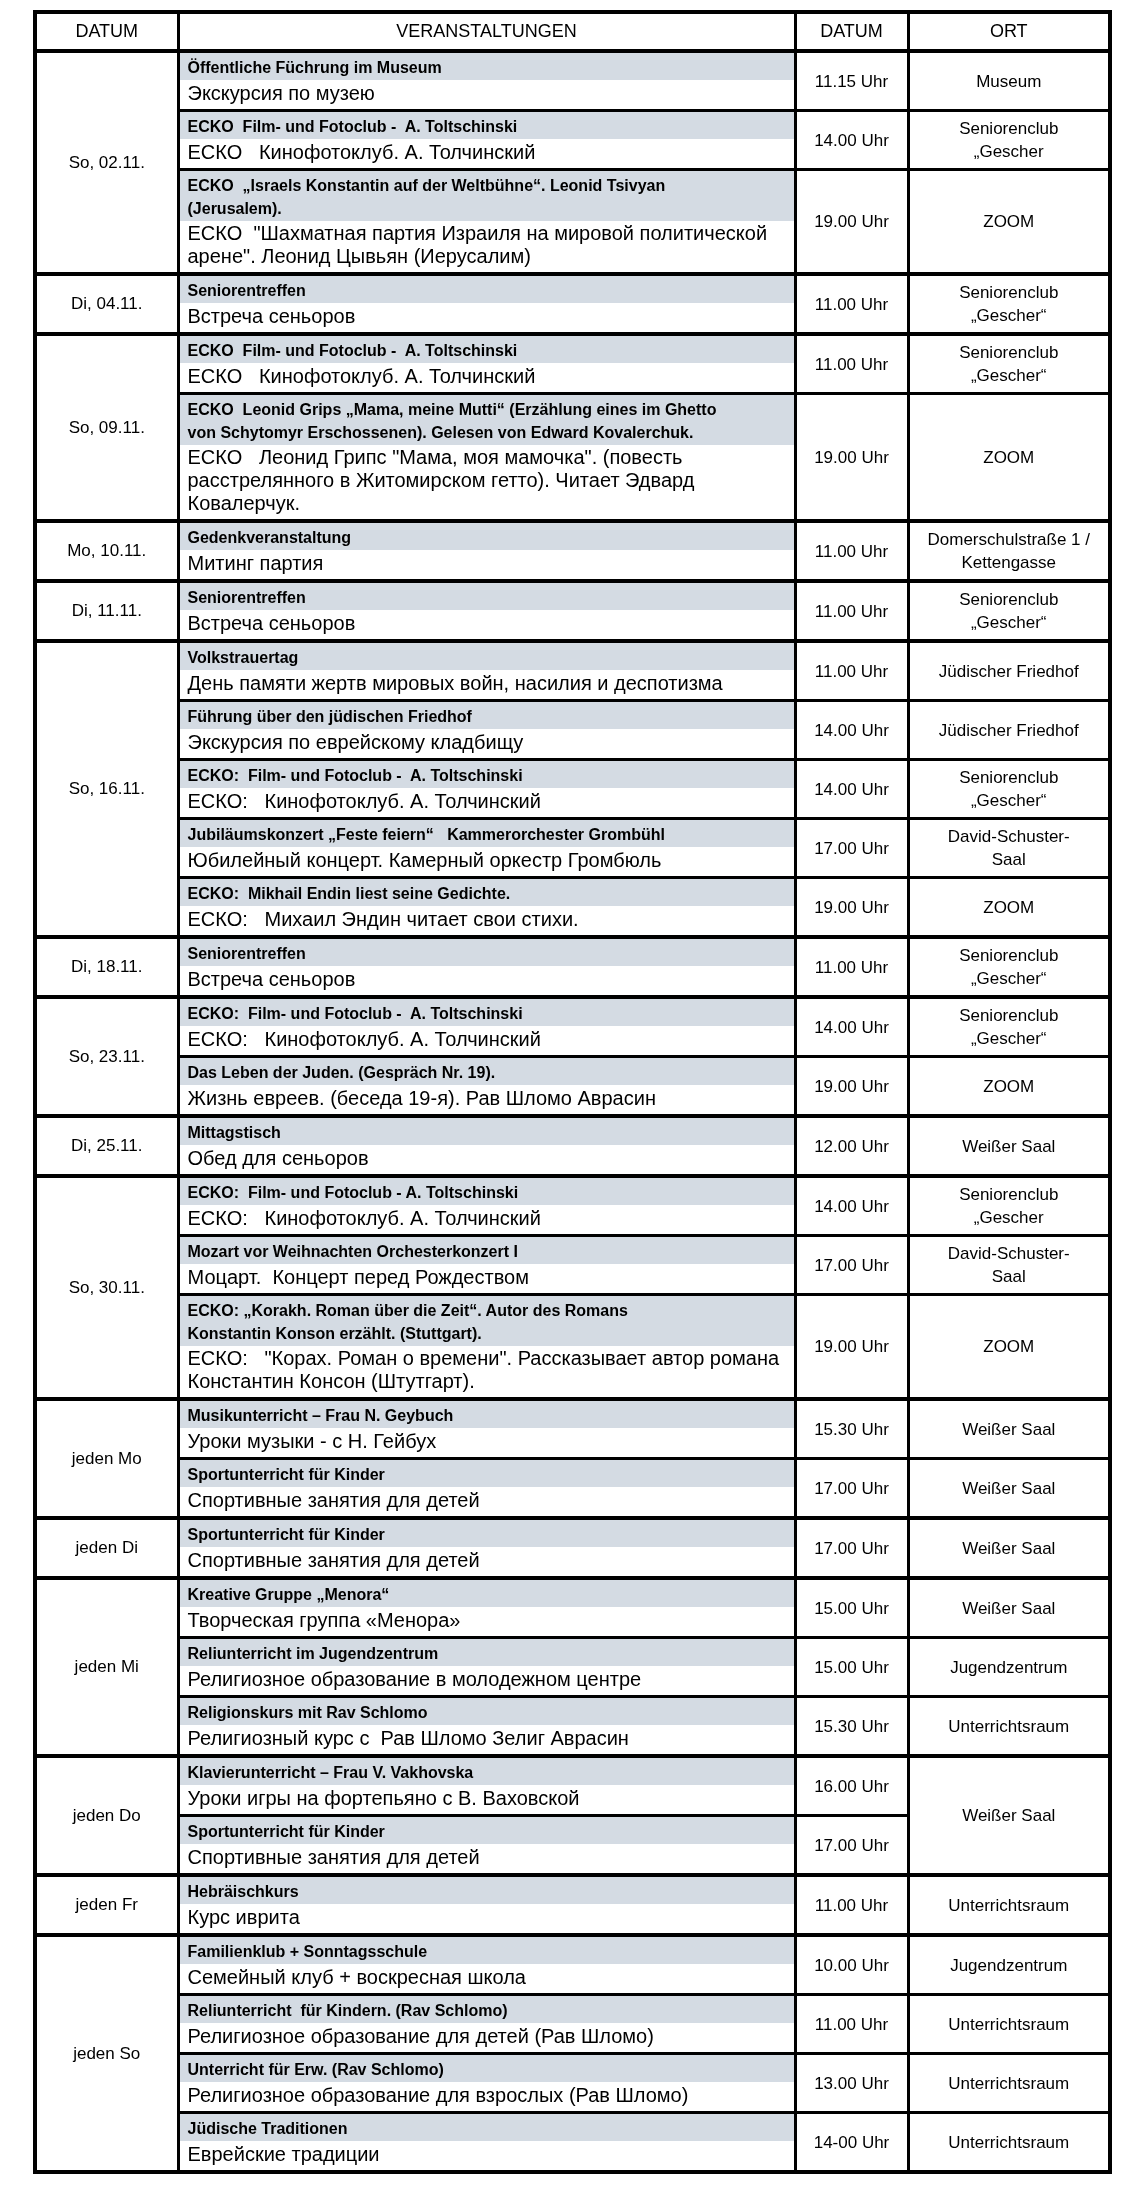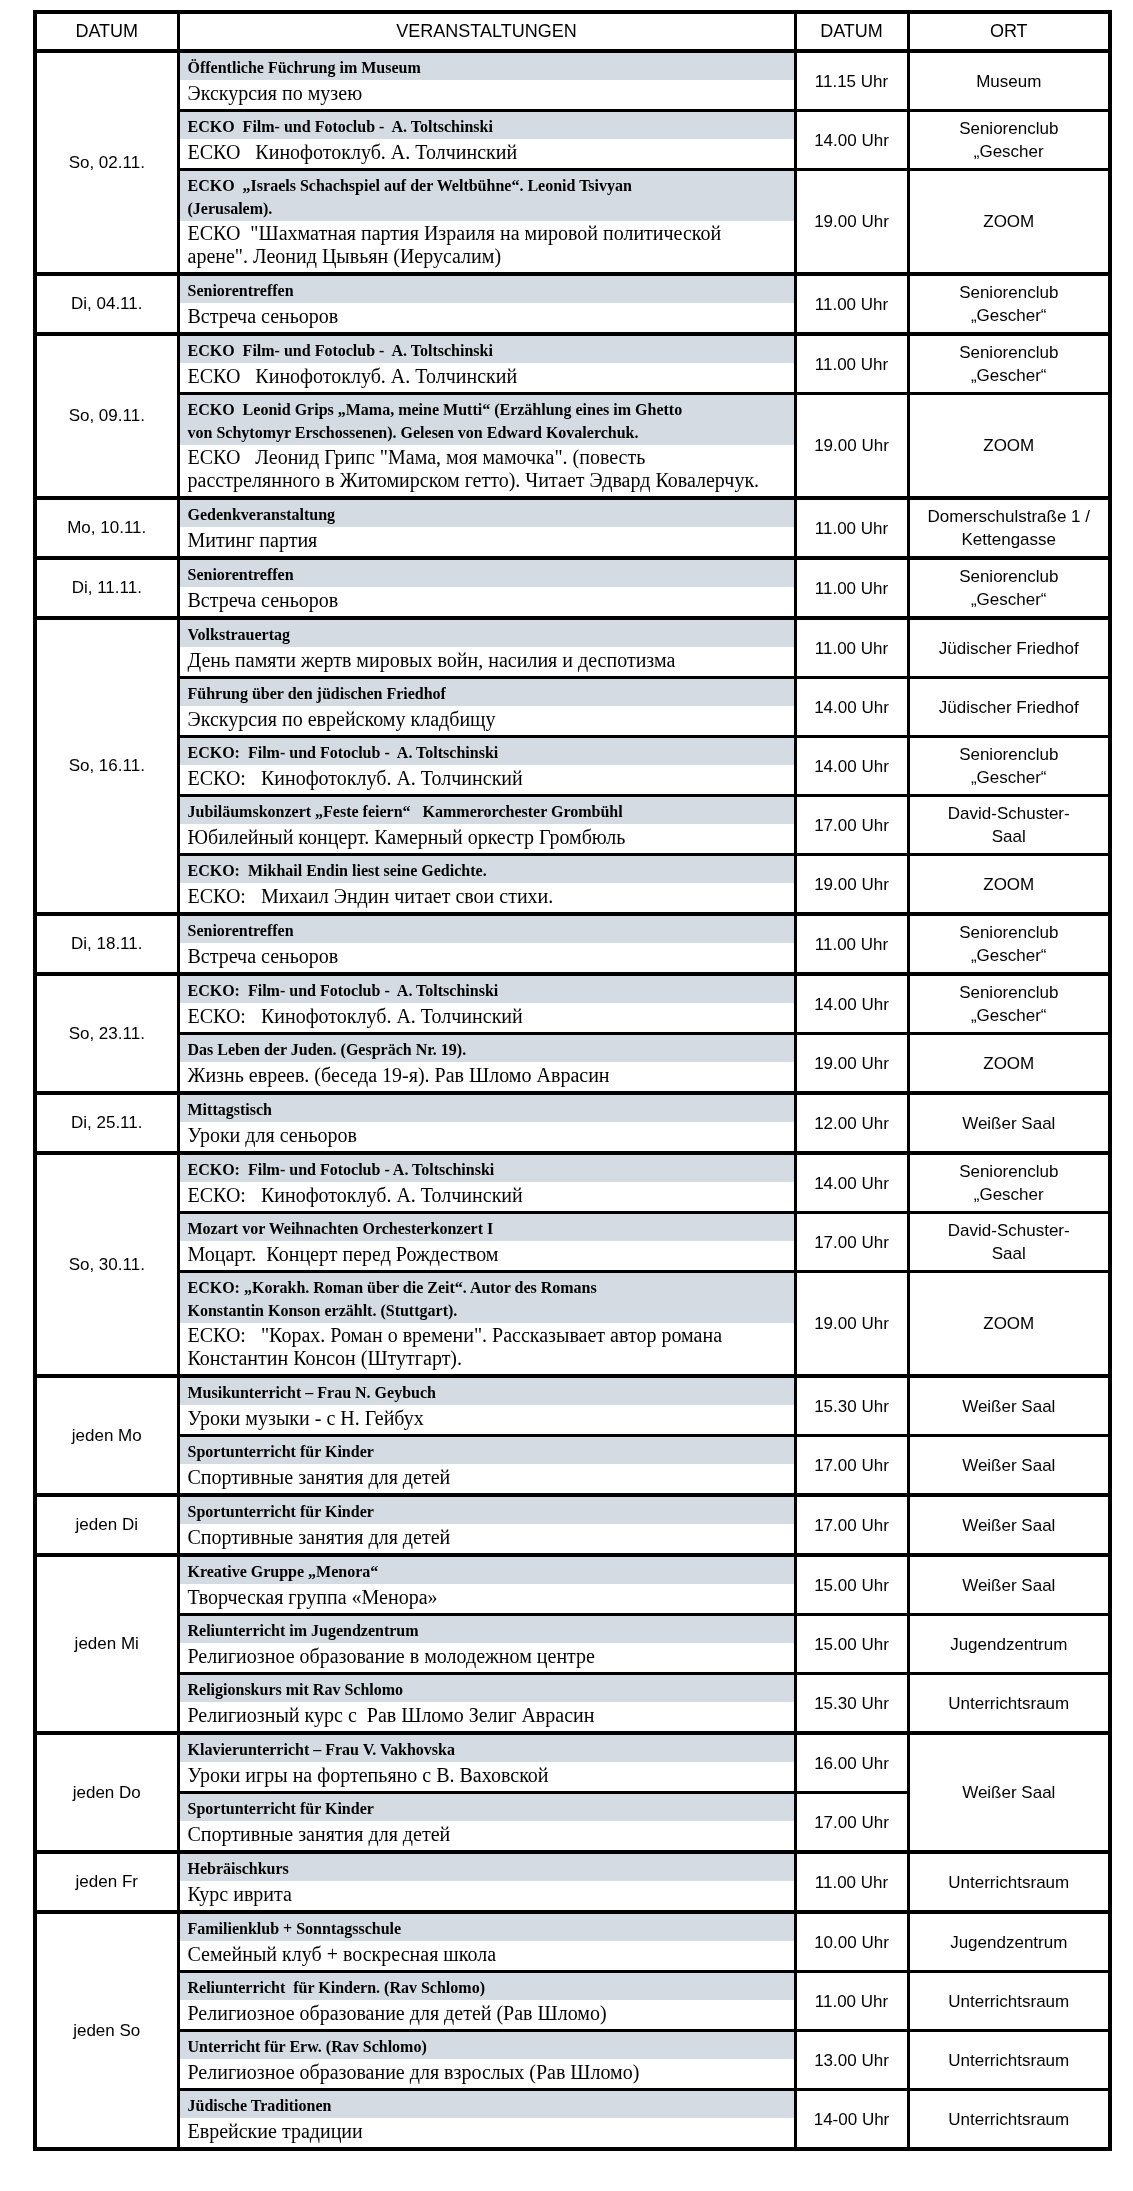--- a/index.html
+++ b/index.html
@@ -60,21 +60,20 @@
     font-size: 17px;
     text-align: center;
     padding: 2px;
   }
   td.cell-event { padding: 0; }
   .event-wrap {
     display: flex;
     flex-direction: column;
     justify-content: space-between;
     min-height: 56px;
-    font-family: Liberation Serif, serif;
   }
   .de {
     background: #d4dbe3;
     font-weight: bold;
     font-size: 16px;
     line-height: 23px;
     padding: 3px 8px 1px 8px;
     white-space: pre-wrap;
   }
   .ru {
@@ -131,21 +130,21 @@
               <div class="ru">ЕСКО   Кинофотоклуб. А. Толчинский</div>
             </div>
           </td>
           <td class="cell-time">14.00 Uhr</td>
           <td class="cell-ort" rowspan="1">Seniorenclub
 „Gescher</td>
         </tr>
         <tr>
           <td class="cell-event">
             <div class="event-wrap">
-              <div class="de">ECKO  „Israels Schachspiel auf der Weltbühne“. Leonid Tsivyan
+              <div class="de">ECKO  „Israels Konstantin auf der Weltbühne“. Leonid Tsivyan
 (Jerusalem).</div>
               <div class="ru">ЕСКО  "Шахматная партия Израиля на мировой политической
 арене". Леонид Цывьян (Иерусалим)</div>
             </div>
           </td>
           <td class="cell-time">19.00 Uhr</td>
           <td class="cell-ort" rowspan="1">ZOOM</td>
         </tr>
         <tr class="group-start">
           <td class="cell-date" rowspan="1">Di, 04.11.</td>
@@ -292,21 +291,21 @@
             </div>
           </td>
           <td class="cell-time">19.00 Uhr</td>
           <td class="cell-ort" rowspan="1">ZOOM</td>
         </tr>
         <tr class="group-start">
           <td class="cell-date" rowspan="1">Di, 25.11.</td>
           <td class="cell-event">
             <div class="event-wrap">
               <div class="de">Mittagstisch</div>
-              <div class="ru">Уроки для сеньоров</div>
+              <div class="ru">Обед для сеньоров</div>
             </div>
           </td>
           <td class="cell-time">12.00 Uhr</td>
           <td class="cell-ort" rowspan="1">Weißer Saal</td>
         </tr>
         <tr class="group-start">
           <td class="cell-date" rowspan="3">So, 30.11.</td>
           <td class="cell-event">
             <div class="event-wrap">
               <div class="de">ECKO:  Film- und Fotoclub - A. Toltschinski</div>

